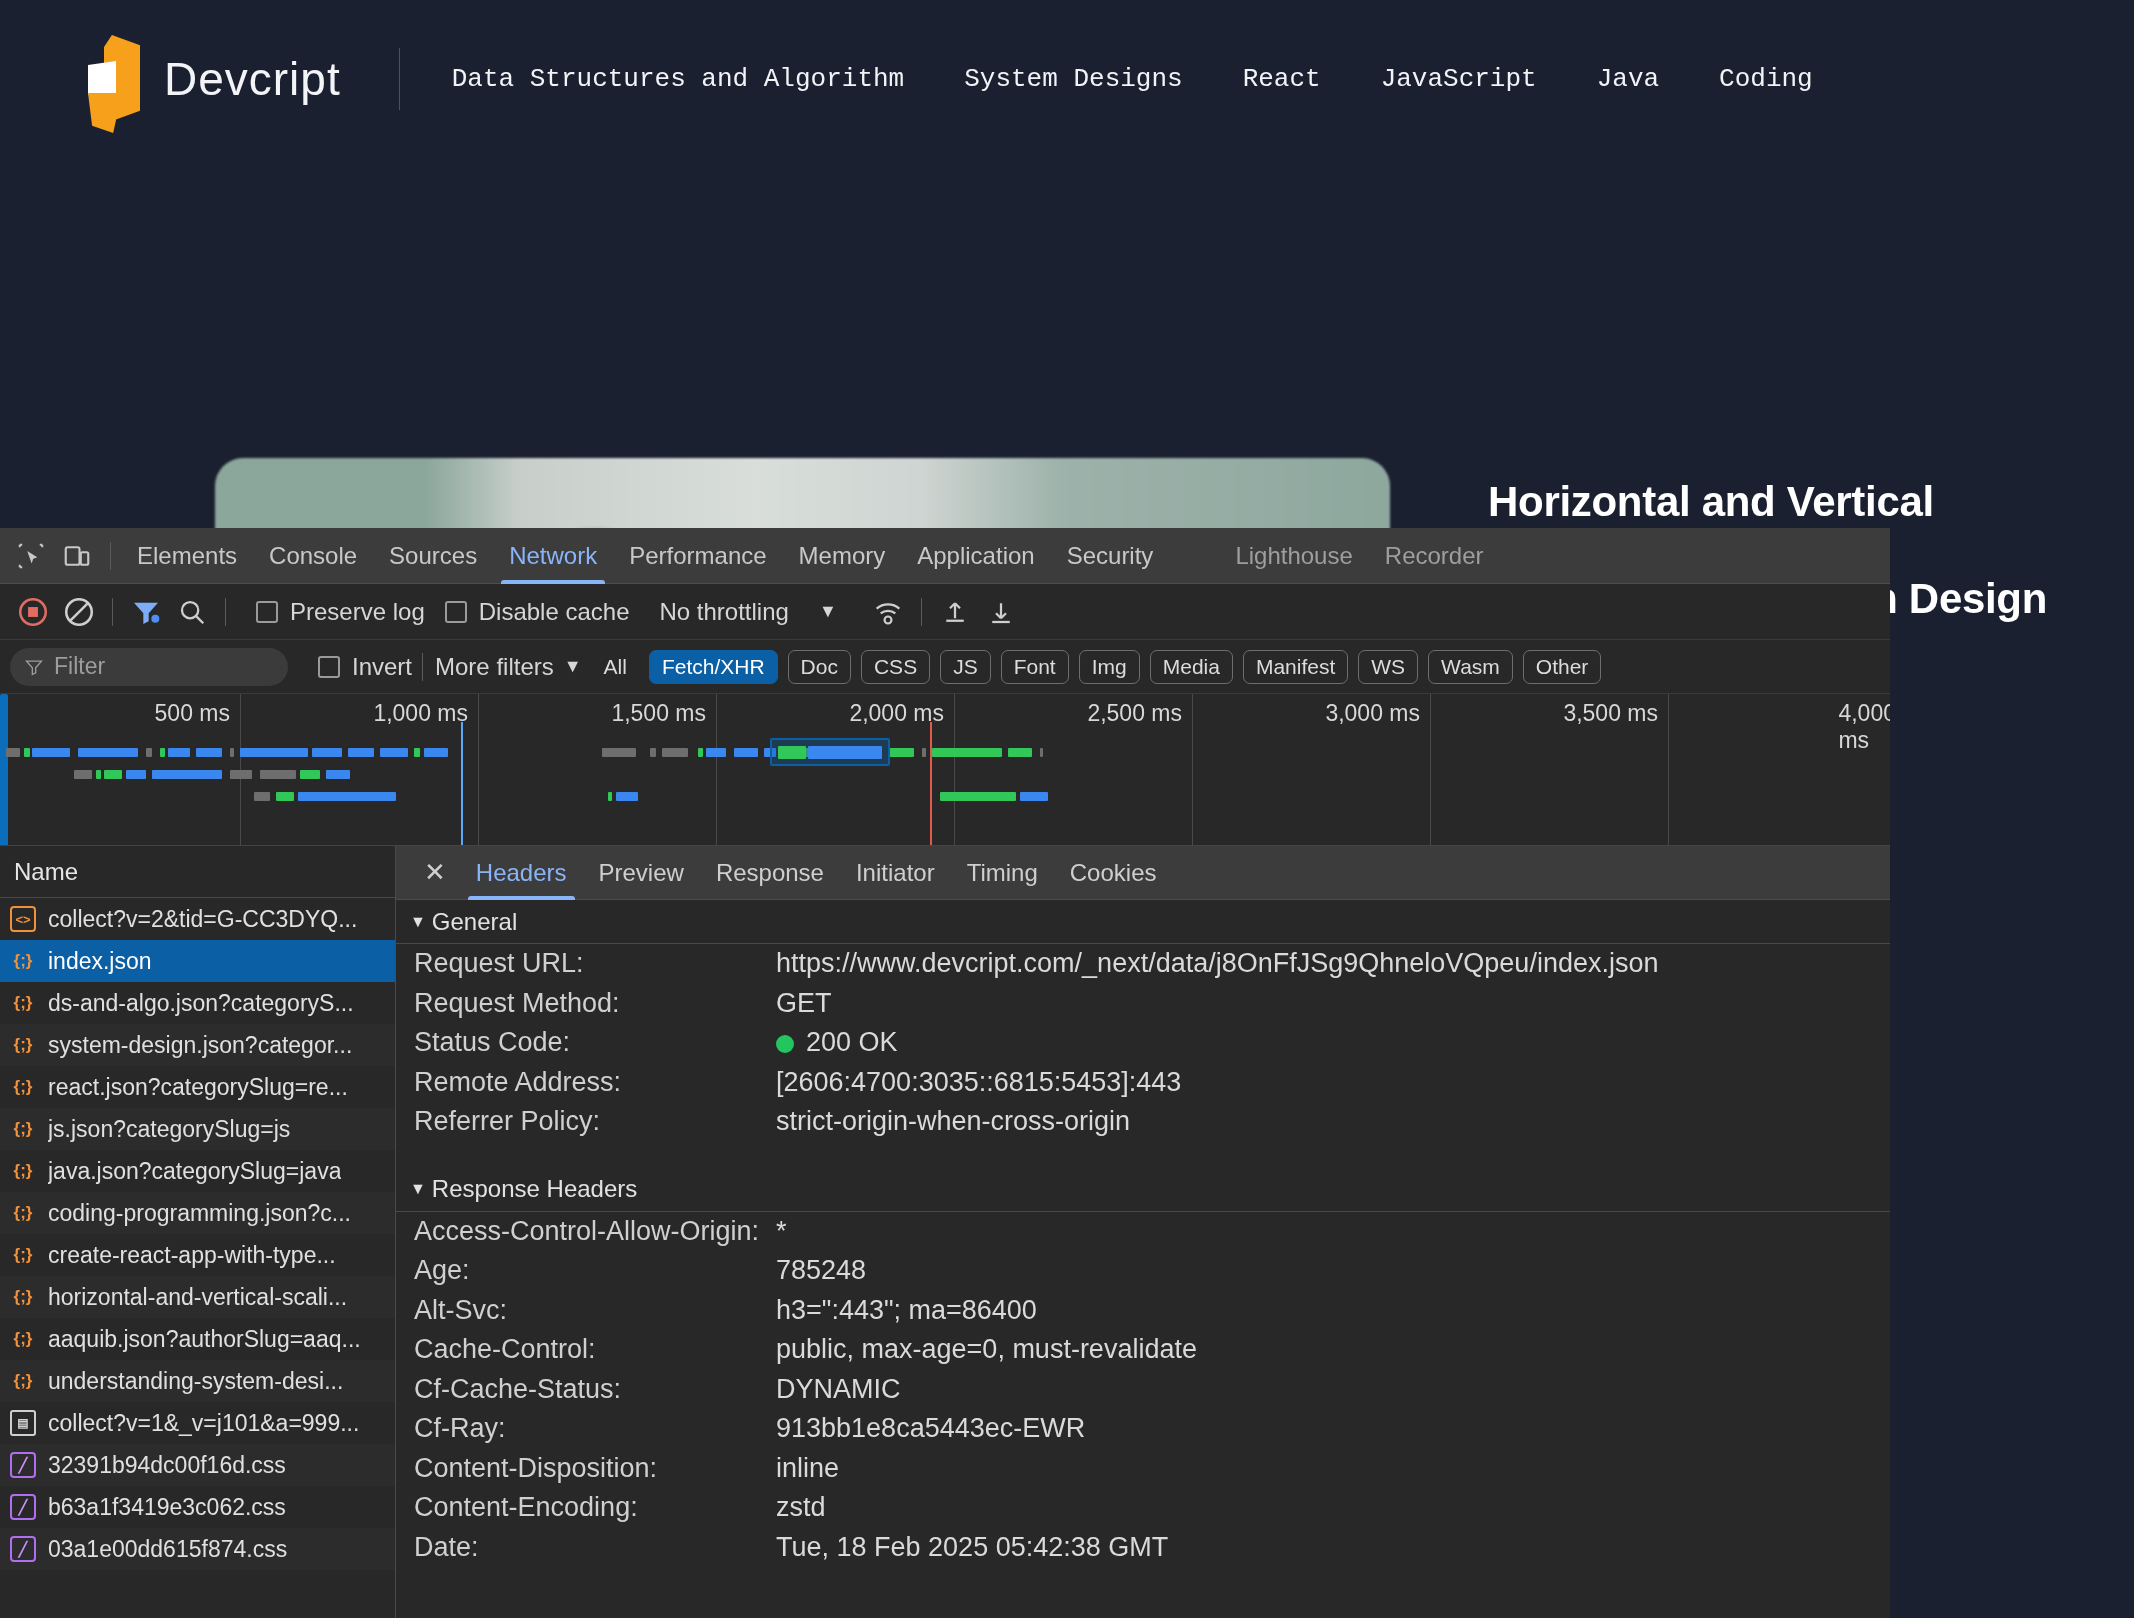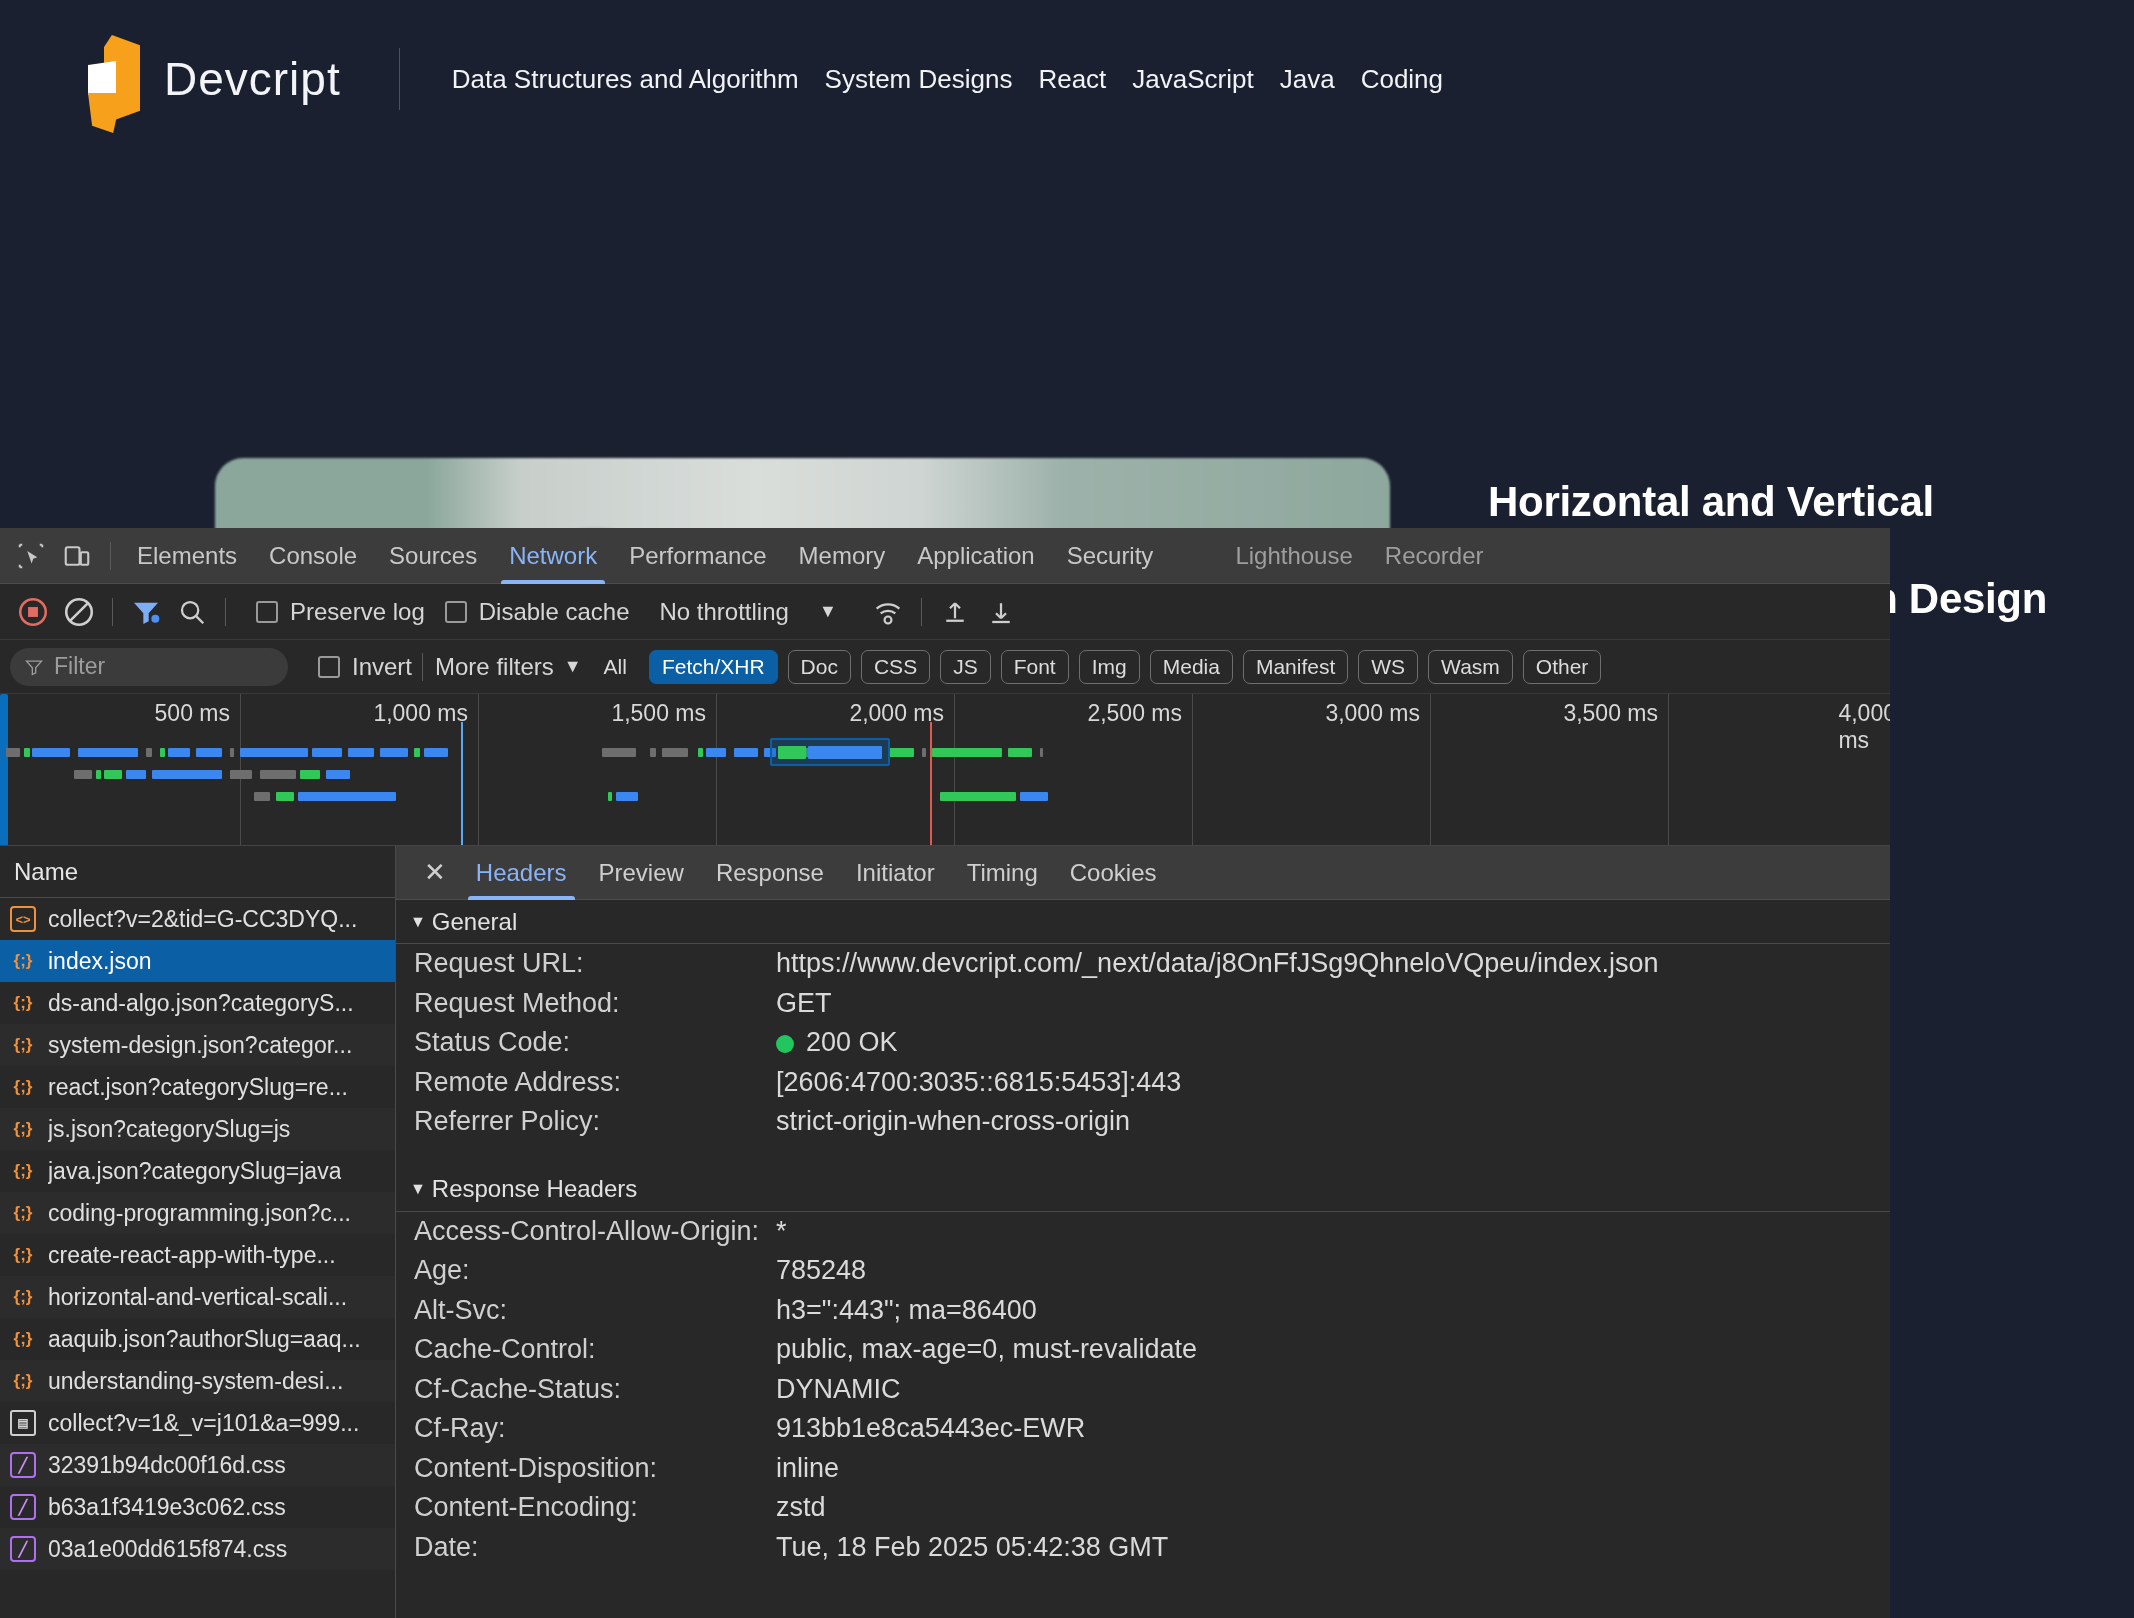--- a/index.html
+++ b/index.html
@@ -20,21 +20,21 @@
   .logo-wrap { display:flex; align-items:center; gap:22px; }
   .logo-mark { width:54px; height:88px; position:relative; }
   .logo-mark .bk { position:absolute; left:16px; top:0; width:36px; height:86px;
       background:#f7a01c; clip-path: polygon(22% 0%, 100% 12%, 100% 88%, 22% 100%, 0% 86%, 0% 14%); }
   .logo-mark .wht { position:absolute; left:0px; top:26px; width:28px; height:34px; background:#ffffff;
       clip-path: polygon(0% 12%, 100% 0%, 100% 100%, 0% 100%); }
   .logo-mark .orn { position:absolute; left:0px; top:58px; width:34px; height:40px; background:#f7a01c;
       clip-path: polygon(0% 0%, 100% 0%, 74% 100%, 12% 82%); }
   .logo-text { color:#f2f4f8; font-size:46px; font-weight:400; letter-spacing:1px; }
   .logo-divider { width:1px; height:62px; background:#4a5163; margin:0 46px 0 58px; }
-  .site-nav { display:flex; align-items:flex-start; gap:14px; }
+  .site-nav { display:flex; align-items:flex-start; gap:48px;font-family:Liberation Mono, monospace; }
   .site-nav a { color:#f1f3f7; font-size:26px; text-decoration:none; white-space:nowrap; padding:4px 6px;}
 
   .hero { position:relative; height:354px; }
   .hero-img {
     position:absolute; left:215px; top:300px; width:1175px; height:212px;
     border-top-left-radius:28px; border-top-right-radius:28px;
     overflow:hidden;
     background:
       radial-gradient(ellipse 150px 170px at 380px 190px, #181c1f 0%, #181c1f 55%, rgba(24,28,31,0) 72%),
       radial-gradient(ellipse 95px 150px at 630px 210px, #131619 0%, #131619 58%, rgba(19,22,25,0) 75%),

